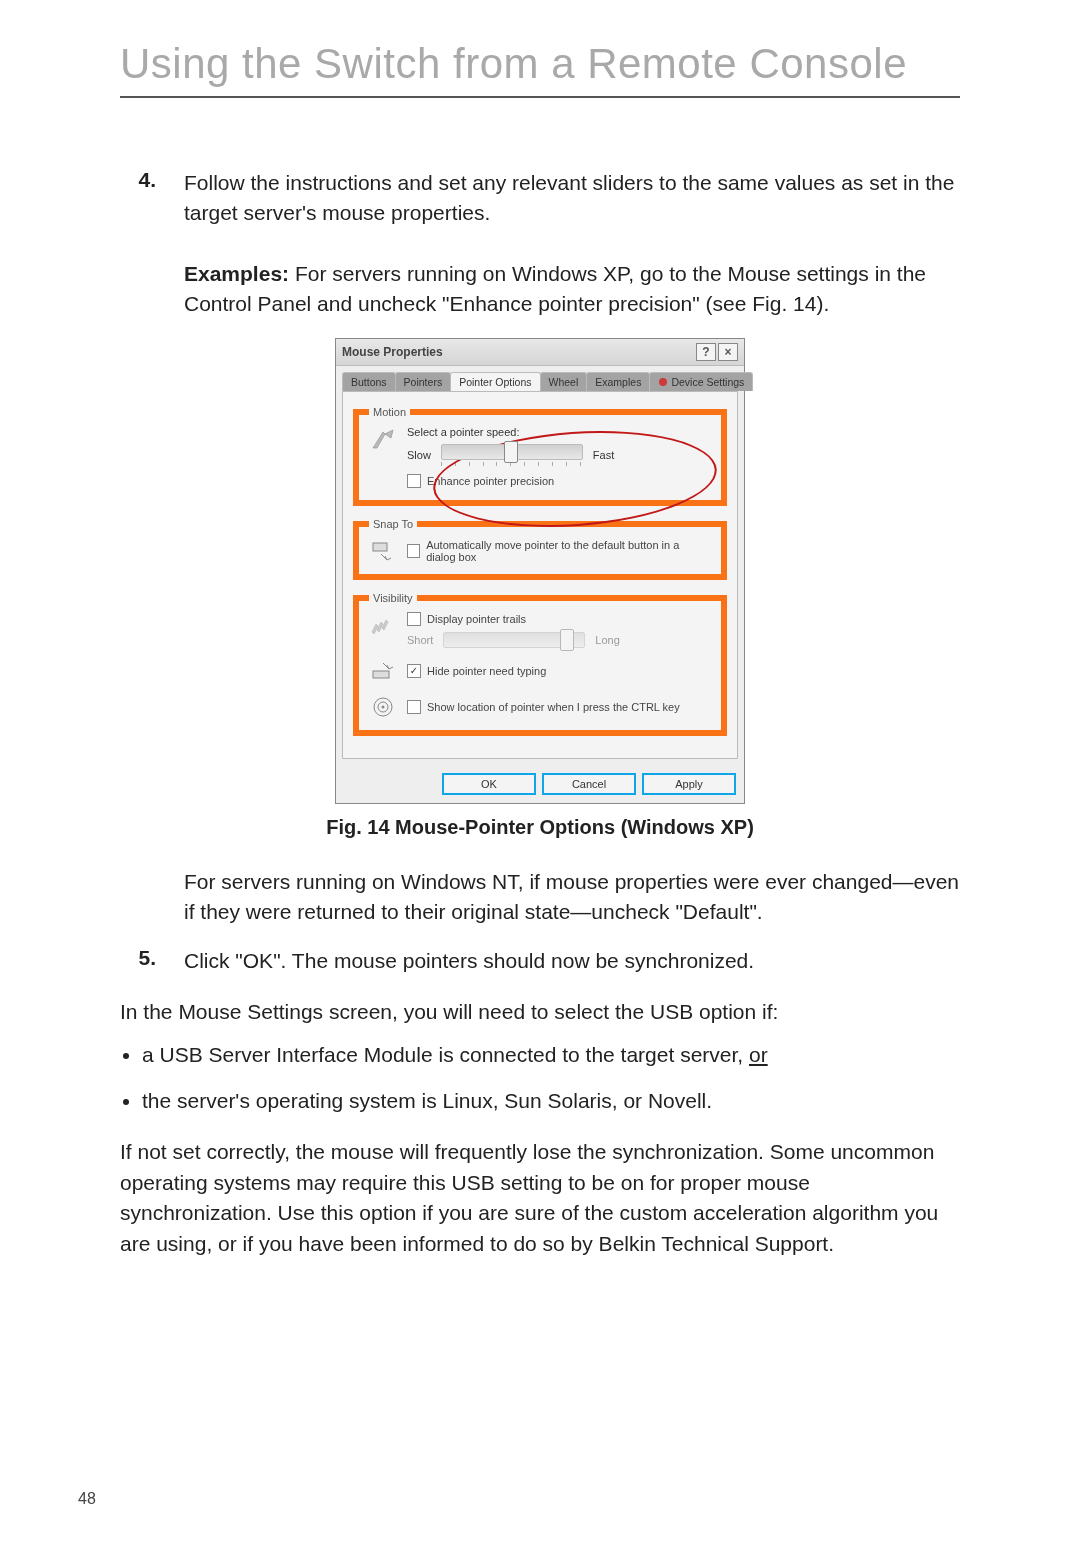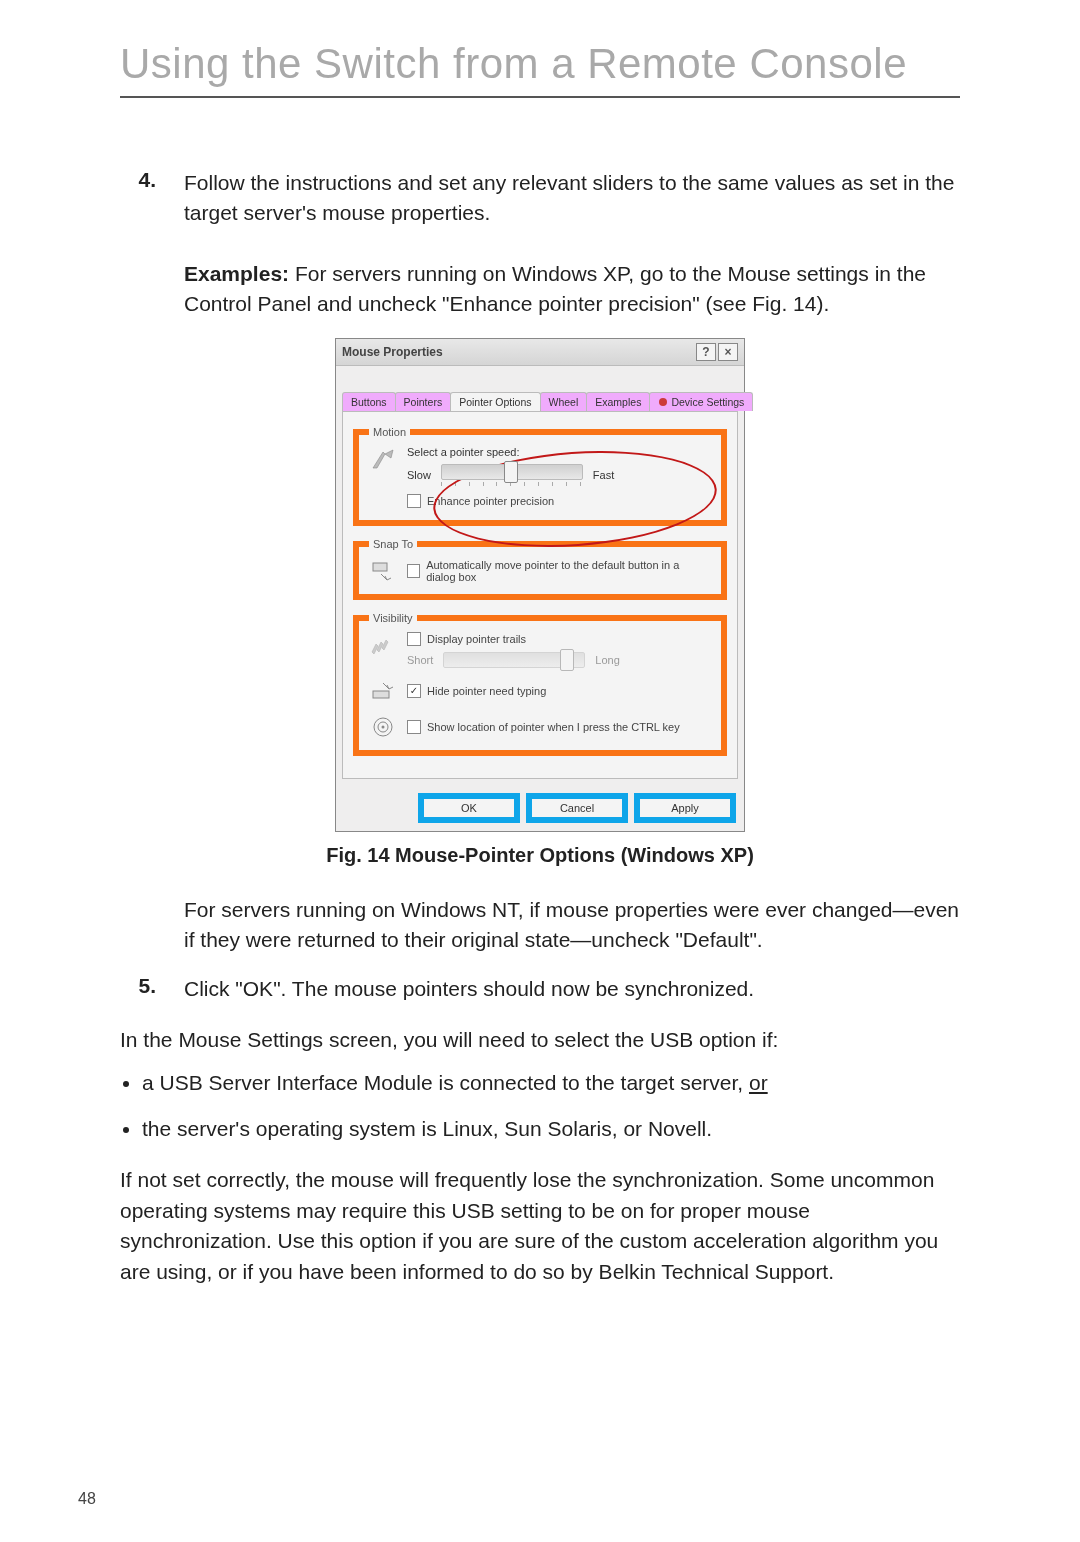--- a/index.html
+++ b/index.html
@@ -86,32 +86,31 @@
   .dlg-tabs {
     display: flex;
     padding: 6px 6px 0 6px;
     gap: 0;
     align-items: flex-end;
   }
   .dlg-tab {
     padding: 3px 8px;
     border: 1px solid #bbb;
     border-bottom: none;
-    background: #f0abfc;
+    background: #a3a3a3;
     border-radius: 3px 3px 0 0;
     margin-right: -1px;
     font-size: 10.5px;
     display: flex; align-items: center; gap: 3px;
     white-space: nowrap;
   }
   .dlg-tab.active {
     background: #f4f4f4;
     position: relative;
     z-index: 2;
-    margin-top: 20px;
   }
   .dlg-body {
     border: 1px solid #bbb;
     margin: 0 6px 6px 6px;
     background: #f4f4f4;
     padding: 8px 10px 10px 10px;
     position: relative;
   }
   fieldset.grp {
     border: 6px solid #f97316;
@@ -159,21 +158,21 @@
     display: inline-flex; align-items: center; justify-content: center;
     font-size: 10px; line-height: 1; color: #333;
   }
   .chk.disabled { color: #9a9a9a; }
   .dlg-footer {
     display: flex; justify-content: flex-end; gap: 6px;
     padding: 8px;
   }
   .btn {
     min-width: 70px; padding: 3px 10px;
-    border: 6px solid #0ea5e9; background: #f4f4f4;
+    border: 2px solid #0ea5e9; background: #f4f4f4;
     font-size: 11px; text-align: center;
   }
   .circle-highlight {
     position: absolute;
     border: 2px solid #c21818;
     border-radius: 50%;
     pointer-events: none;
     width: 280px; height: 90px;
     left: 90px; top: 40px;
     transform: rotate(-4deg);

